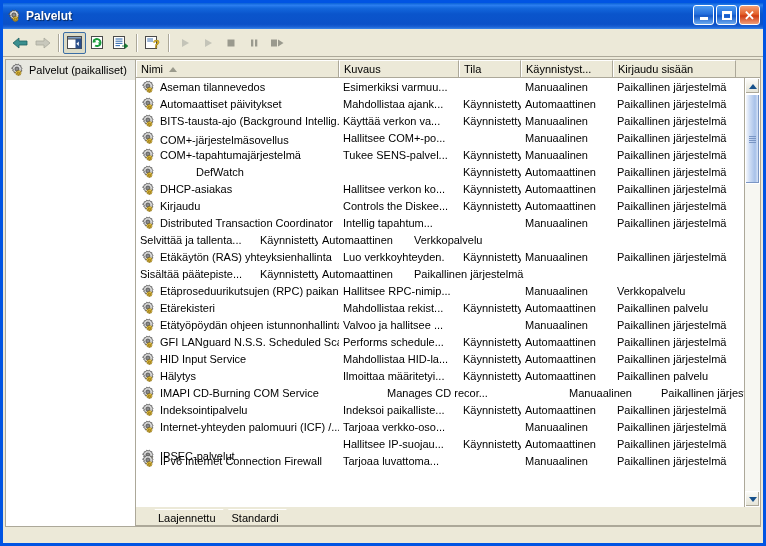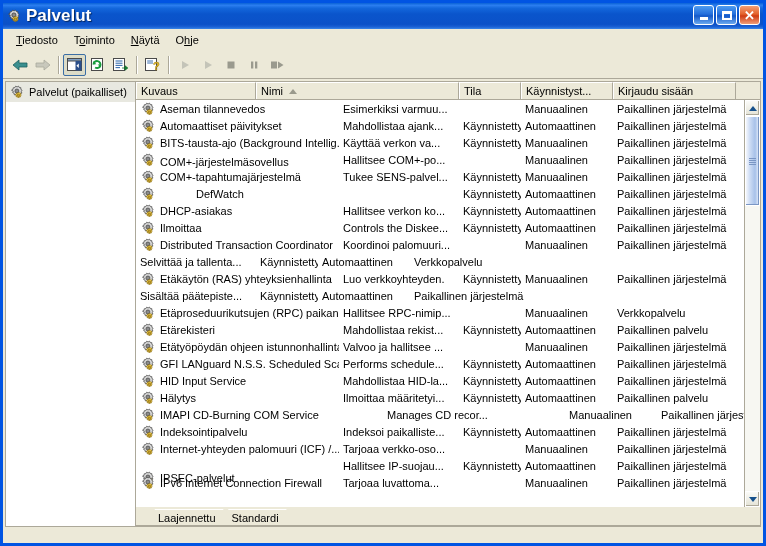--- a/index.html
+++ b/index.html
@@ -19,21 +19,21 @@
   
   .titlebar{
     height:26px;flex:0 0 26px;
     background:linear-gradient(180deg,#0a62d6 0%,#2b7ef0 9%,#1367dc 20%,#0a55cc 42%,#0b51c8 82%,#1b61d4 92%,#3a87e8 100%);
     display:flex;align-items:center;
     padding-left:3px;
     position:relative;
   }
   .title-icon{width:16px;height:16px;position:relative;flex:0 0 16px;margin-right:4px;}
   .title-text{
-    color:#fff;font-weight:bold;font-size:17px;
+    color:#fff;font-weight:bold;font-size:12px;
     text-shadow:1px 1px 1px rgba(0,0,0,.55);
     white-space:nowrap;
   }
   .title-buttons{position:absolute;right:3px;top:2px;display:flex;gap:2px;}
   .tbtn{
     width:21px;height:20px;border-radius:3px;
     border:1px solid #fff;
     display:flex;align-items:center;justify-content:center;
     box-sizing:border-box;
     background:linear-gradient(180deg,#4e9bf0 0%,#246fdc 45%,#1458c8 55%,#6ba9ef 100%);
@@ -234,26 +234,20 @@
       </div>
       <div class="tbtn">
         <span class="g max-g"></span>
       </div>
       <div class="tbtn close">
         <span class="g close-g">✕</span>
       </div>
     </div>
   </div>
 
-  <div class="menubar">
-    <div class="menu-item"><u>T</u><span>iedosto</span></div>
-    <div class="menu-item">T<u>o</u><span>iminto</span></div>
-    <div class="menu-item"><u>N</u><span>äytä</span></div>
-    <div class="menu-item">O<u>h</u><span>je</span></div>
-  </div>
 
   <div class="toolbar">
     <div class="tool">
       <svg width="18" height="14" viewBox="0 0 18 14">
         <path d="M8 2 L8 5 L16 5 L16 9 L8 9 L8 12 L2 7 Z" fill="#3a8f8f" stroke="#1d5f5f" stroke-width="0.8"></path>
       </svg>
     </div>
     <div class="tool">
       <svg width="18" height="14" viewBox="0 0 18 14">
         <path d="M10 2 L10 5 L2 5 L2 9 L10 9 L10 12 L16 7 Z" fill="#c8c8bc" stroke="#a8a89c" stroke-width="0.8"></path>
@@ -340,27 +334,27 @@
             <path d="M6.2 10.5 L7.4 10 L7.8 8.9 L9 9 L9.8 8.2 L10.6 9 L11.8 9.1 L11.6 10.3 L12.3 11.2 L11.4 11.9 L11.2 13.1 L10 13 L9 13.7 L8.3 12.8 L7.1 12.6 L7.2 11.5 Z" fill="#f2d14a" stroke="#8a6a10" stroke-width="0.7"></path>
             <circle cx="9.4" cy="11.3" r="1.3" fill="#c9a227" stroke="#6f5410" stroke-width="0.5"></circle>
           </svg>
         </span>
         <span class="lbl">Palvelut (paikalliset)</span>
       </div>
     </div>
 
     <div class="list-pane">
       <div class="lv-header" id="lv-header">
-          <div class="hcell" style="width: 120px; flex: 0 0 120px;">
-            <span>Kuvaus</span>
-          </div>
           <div class="hcell" style="width: 203px; flex: 0 0 203px;">
             <span>Nimi</span>
             <span class="sort-asc"></span>
           </div>
+          <div class="hcell" style="width: 120px; flex: 0 0 120px;">
+            <span>Kuvaus</span>
+          </div>
           <div class="hcell" style="width: 62px; flex: 0 0 62px;">
             <span>Tila</span>
           </div>
           <div class="hcell" style="width: 92px; flex: 0 0 92px;">
             <span>Käynnistyst...</span>
           </div>
           <div class="hcell" style="width: 123px; flex: 0 0 123px;">
             <span>Kirjaudu sisään</span>
           </div>
         </div>
@@ -472,38 +466,38 @@
               <div class="cell" style="width: 123px; flex: 0 0 123px;">Paikallinen järjestelmä</div>
             </div>
             <div class="row">
               <div class="cell name" style="width: 203px; flex: 0 0 203px;">
                 <span class="svc-icon"><svg width="16" height="16" viewBox="0 0 16 16">
                     <path d="M2.5 6.2 L4 5.4 L4.2 3.8 L5.8 3.6 L6.6 2.2 L8.1 2.9 L9.5 2.1 L10.3 3.5 L11.9 3.7 L11.8 5.3 L13.1 6.2 L12.3 7.6 L12.9 9.1 L11.4 9.6 L10.9 11.1 L9.3 10.9 L8.1 11.9 L7 10.8 L5.4 10.9 L5.1 9.3 L3.7 8.6 L4.3 7.1 Z" fill="#d8d8d8" stroke="#404040" stroke-width="0.7"></path>
                     <circle cx="7.9" cy="7" r="2" fill="#8a8a8a" stroke="#303030" stroke-width="0.6"></circle>
                     <path d="M6.2 10.5 L7.4 10 L7.8 8.9 L9 9 L9.8 8.2 L10.6 9 L11.8 9.1 L11.6 10.3 L12.3 11.2 L11.4 11.9 L11.2 13.1 L10 13 L9 13.7 L8.3 12.8 L7.1 12.6 L7.2 11.5 Z" fill="#f2d14a" stroke="#8a6a10" stroke-width="0.7"></path>
                     <circle cx="9.4" cy="11.3" r="1.3" fill="#c9a227" stroke="#6f5410" stroke-width="0.5"></circle>
                   </svg></span>
-                <span>Ilmoittaa</span>
+                <span>Kirjaudu</span>
               </div>
               <div class="cell" style="width: 120px; flex: 0 0 120px;">Controls the Diskee...</div>
               <div class="cell" style="width: 62px; flex: 0 0 62px;">Käynnistetty</div>
               <div class="cell" style="width: 92px; flex: 0 0 92px;">Automaattinen</div>
               <div class="cell" style="width: 123px; flex: 0 0 123px;">Paikallinen järjestelmä</div>
             </div>
             <div class="row">
               <div class="cell name" style="width: 203px; flex: 0 0 203px;">
                 <span class="svc-icon"><svg width="16" height="16" viewBox="0 0 16 16">
                     <path d="M2.5 6.2 L4 5.4 L4.2 3.8 L5.8 3.6 L6.6 2.2 L8.1 2.9 L9.5 2.1 L10.3 3.5 L11.9 3.7 L11.8 5.3 L13.1 6.2 L12.3 7.6 L12.9 9.1 L11.4 9.6 L10.9 11.1 L9.3 10.9 L8.1 11.9 L7 10.8 L5.4 10.9 L5.1 9.3 L3.7 8.6 L4.3 7.1 Z" fill="#d8d8d8" stroke="#404040" stroke-width="0.7"></path>
                     <circle cx="7.9" cy="7" r="2" fill="#8a8a8a" stroke="#303030" stroke-width="0.6"></circle>
                     <path d="M6.2 10.5 L7.4 10 L7.8 8.9 L9 9 L9.8 8.2 L10.6 9 L11.8 9.1 L11.6 10.3 L12.3 11.2 L11.4 11.9 L11.2 13.1 L10 13 L9 13.7 L8.3 12.8 L7.1 12.6 L7.2 11.5 Z" fill="#f2d14a" stroke="#8a6a10" stroke-width="0.7"></path>
                     <circle cx="9.4" cy="11.3" r="1.3" fill="#c9a227" stroke="#6f5410" stroke-width="0.5"></circle>
                   </svg></span>
                 <span>Distributed Transaction Coordinator</span>
               </div>
-              <div class="cell" style="width: 120px; flex: 0 0 120px;">Koordinoi palomuuri...</div>
+              <div class="cell" style="width: 120px; flex: 0 0 120px;">Intellig tapahtum...</div>
               <div class="cell" style="width: 62px; flex: 0 0 62px;"></div>
               <div class="cell" style="width: 92px; flex: 0 0 92px;">Manuaalinen</div>
               <div class="cell" style="width: 123px; flex: 0 0 123px;">Paikallinen järjestelmä</div>
             </div>
             <div class="row">
               <div class="cell" style="width: 120px; flex: 0 0 120px;">Selvittää ja tallenta...</div>
               <div class="cell" style="width: 62px; flex: 0 0 62px;">Käynnistetty</div>
               <div class="cell" style="width: 92px; flex: 0 0 92px;">Automaattinen</div>
               <div class="cell" style="width: 123px; flex: 0 0 123px;">Verkkopalvelu</div>
             </div>

